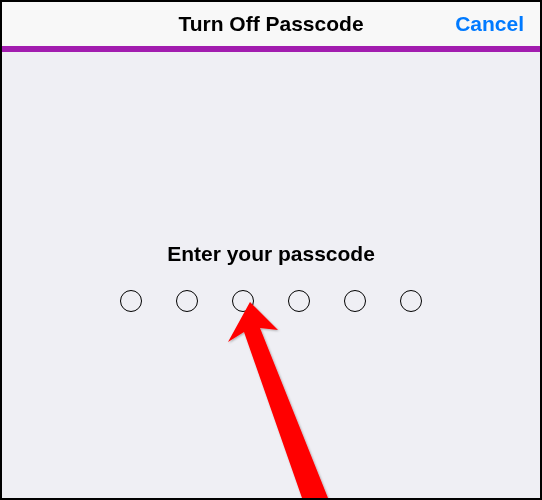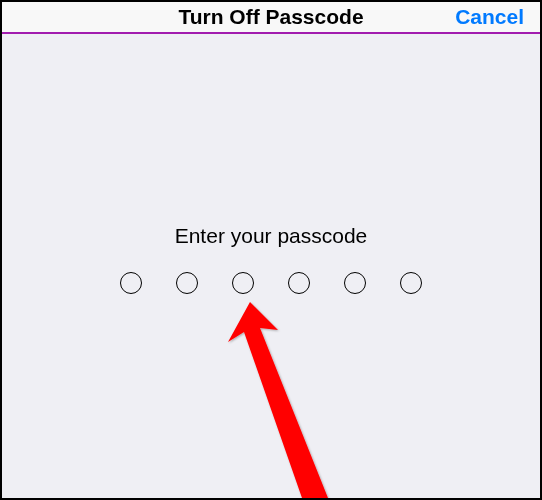--- a/index.html
+++ b/index.html
@@ -11,22 +11,22 @@
       font-family: -apple-system, BlinkMacSystemFont, "Segoe UI", Helvetica, Arial, sans-serif;
       width: 542px;
       height: 500px;
       border: 2px solid #000;
       background: #efeff4;
       position: relative;
       overflow: hidden;
     }
     .header {
       background: #f8f8f8;
-      border-bottom: 2px solid #a21caf;
-      height: 32px;
+      border-bottom: 6px solid #a21caf;
+      height: 50px;
       display: flex;
       align-items: center;
       justify-content: center;
       position: relative;
     }
     .header-title {
       font-size: 21px;
       font-weight: 600;
       color: #000;
     }
@@ -41,21 +41,21 @@
       cursor: pointer;
     }
     .content {
       display: flex;
       flex-direction: column;
       align-items: center;
       padding-top: 190px;
     }
     .prompt {
       font-size: 21px;
-      font-weight: 400;
+      font-weight: 700;
       color: #000;
       margin-bottom: 24px;
     }
     .dots {
       display: flex;
       gap: 34px;
     }
     .dot {
       width: 22px;
       height: 22px;

